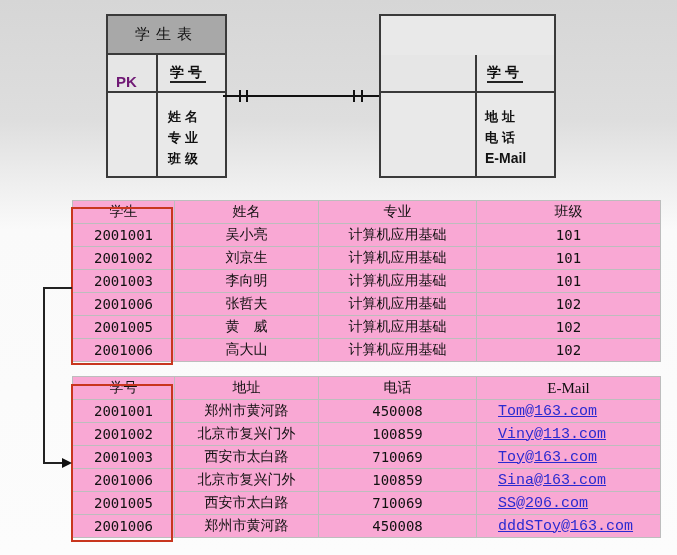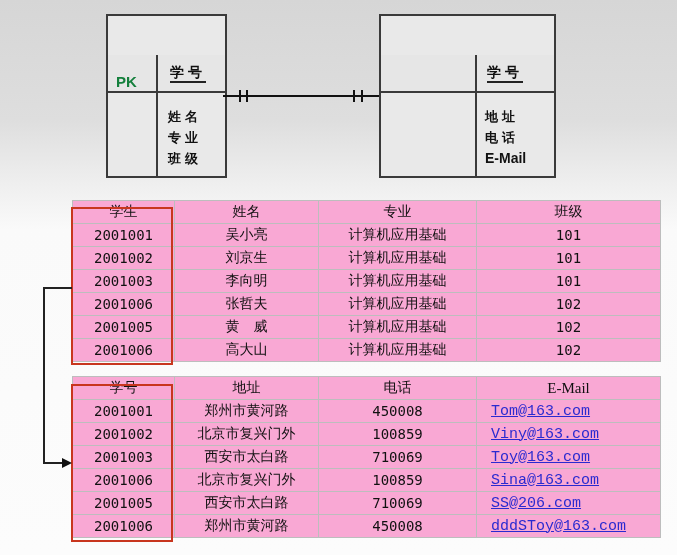--- a/index.html
+++ b/index.html
@@ -6,45 +6,46 @@
   body {
     width:677px; height:555px; position:relative; overflow:hidden;
     background: linear-gradient(to bottom, #d6d6d6 0px, #dedede 120px, #efefef 185px, #fafafa 230px, #fcfcfc 555px);
     font-family: "DejaVu Sans", sans-serif;
   }
   .entity { position:absolute; border:2px solid #3a3a3a; background:#e9e9e9; box-sizing:border-box; }
   .entity .title { position:absolute; left:0; right:0; top:0; height:37px; background:#a8a8a8; border-bottom:2px solid #3a3a3a;
     display:flex; align-items:center; justify-content:center; font-size:15px; letter-spacing:6px; color:#111; }
   .entity .keyrow { position:absolute; left:0; right:0; top:39px; height:36px; border-bottom:2px solid #3a3a3a; background:#e6e6e6; }
   .entity .vdiv { position:absolute; top:39px; bottom:0; width:2px; background:#3a3a3a; }
-  .entity .pk { position:absolute; top:39px; height:52px; display:flex; align-items:center; font-weight:bold; font-size:15px; color:#15803d; font-family:"Liberation Sans", sans-serif; }
+  .entity .pk { position:absolute; top:39px; height:52px; display:flex; align-items:center; font-weight:bold; font-size:15px; color:#701a75; font-family:"Liberation Sans", sans-serif; }
   .entity .pkfield { position:absolute; top:39px; height:36px; display:flex; align-items:center; font-size:14px; letter-spacing:4px; color:#111; font-weight:bold; }
   .entity .pkfield span { border-bottom:2px solid #222; line-height:18px; }
   .entity .attrs { position:absolute; font-size:13px; line-height:21px; color:#111; letter-spacing:4px; font-weight:bold; }
   .entity .attrs div { white-space:nowrap; }
   .entity .attrs .latin { letter-spacing:0; font-family:"Liberation Sans", sans-serif; font-weight:bold; font-size:14px; }
 
   .rel-line { position:absolute; left:223px; top:95px; width:157px; height:2px; background:#111; }
   .tick { position:absolute; width:2px; height:12px; background:#111; top:90px; }
 
   table.grid { position:absolute; border-collapse:collapse; background:#f9a8d4; font-family:"DejaVu Sans", sans-serif; }
   table.grid td { border:1px solid #bdbdbd; height:22px; padding:0; text-align:center; font-size:14px; color:#111; white-space:nowrap; }
   table.grid td.num { font-family:"DejaVu Sans Mono", monospace; font-size:14px; }
-  table.grid td.mail { text-align:left; padding-left:14px; font-family:"Liberation Mono", monospace; font-size:15px; }
+  table.grid td.mail { text-align:left; padding-left:21px; font-family:"Liberation Mono", monospace; font-size:15px; }
   table.grid td.mail a { color:#2a2ad0; text-decoration:underline; }
   table.grid td.hdr-serif { font-family:"Liberation Serif", serif; font-size:15px; }
 
   .redbox { position:absolute; border:2px solid #c8361e; box-sizing:border-box; }
   .connector { position:absolute; background:#222; }
   .arrowhead { position:absolute; width:0; height:0; border-top:5px solid transparent; border-bottom:5px solid transparent; border-left:10px solid #111; }
 </style>
 </head>
 <body>
 
 <div class="entity" style="left:106px; top:14px; width:121px; height:164px;">
+  <div class="title">学生表</div>
   <div class="keyrow"></div>
   <div class="vdiv" style="left:48px;"></div>
   <div class="pk" style="left:8px;">PK</div>
   <div class="pkfield" style="left:62px;">
       <span>学号</span>
     </div>
   <div class="attrs" style="left:60px; top:90px;">
     <div>姓名</div>
     <div>专业</div>
     <div>班级</div>
@@ -140,21 +141,21 @@
   <tr>
     <td class="num">2001001</td>
     <td>郑州市黄河路</td>
     <td class="num">450008</td>
     <td class="mail"><a>Tom@163.com</a></td>
   </tr>
   <tr>
     <td class="num">2001002</td>
     <td>北京市复兴门外</td>
     <td class="num">100859</td>
-    <td class="mail"><a>Viny@163.com</a></td>
+    <td class="mail"><a>Viny@113.com</a></td>
   </tr>
   <tr>
     <td class="num">2001003</td>
     <td>西安市太白路</td>
     <td class="num">710069</td>
     <td class="mail"><a>Toy@163.com</a></td>
   </tr>
   <tr>
     <td class="num">2001006</td>
     <td>北京市复兴门外</td>

